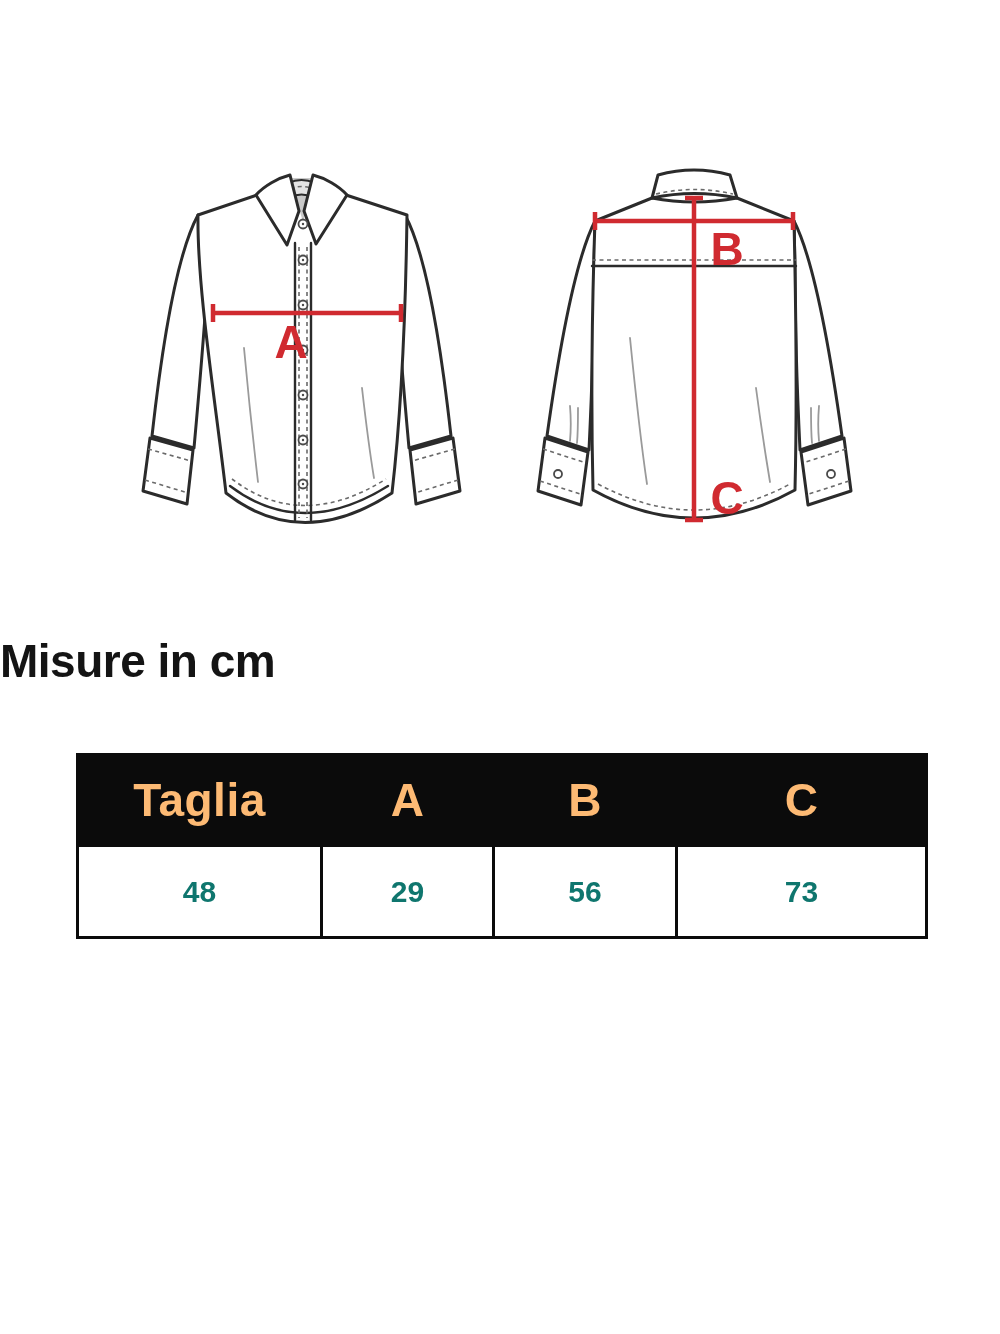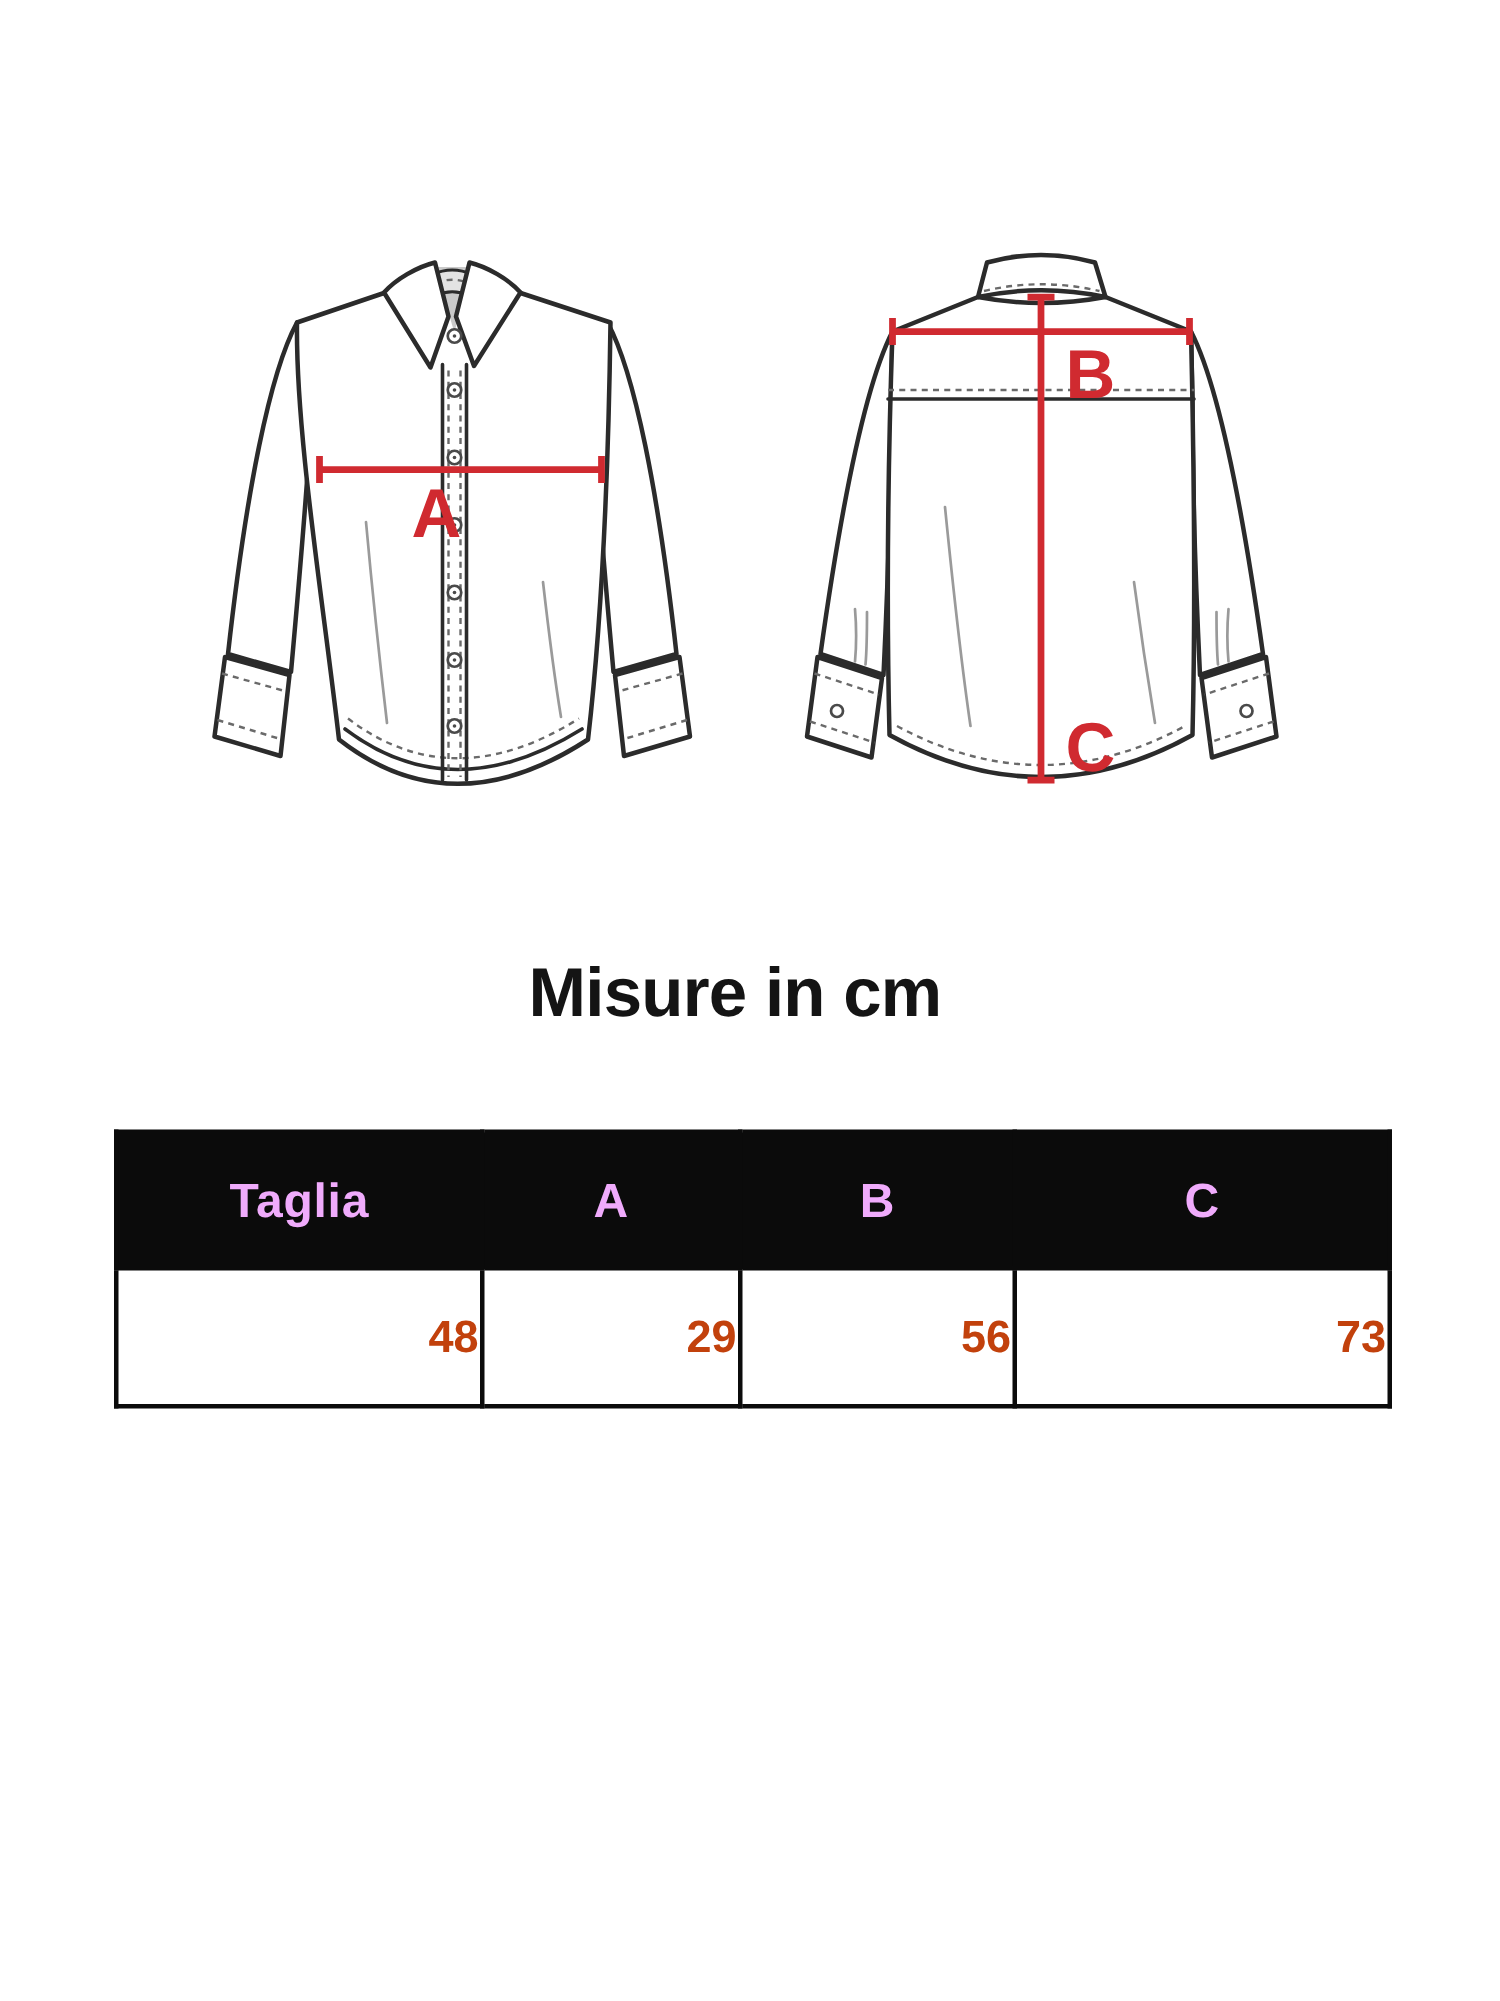--- a/index.html
+++ b/index.html
@@ -32,53 +32,53 @@
   
   .red-line  { stroke: #d02a30; stroke-width: 4.5; fill: none; }
   .red-label { fill: #d02a30; font-family: "Liberation Sans", sans-serif; font-size: 46px; font-weight: 800; text-anchor: middle; }
 
   
   .page-title {
     position: absolute;
     left: 0;
     top: 634px;
     width: 980px;
-    text-align: center;
+    text-align: left;
     font-size: 46px;
     font-weight: 800;
     letter-spacing: -0.5px;
     color: #141414;
   }
 
   
   .size-table {
     position: absolute;
     left: 76px;
     top: 753px;
     width: 849px;
     border-collapse: collapse;
     table-layout: fixed;
   }
   .size-table th {
     background: #0b0b0b;
-    color: #f0abfc;
-    font-size: 32px;
+    color: #fdba74;
+    font-size: 46px;
     font-weight: 700;
     height: 86px;
     border: 3px solid #0b0b0b;
     text-align: center;
     letter-spacing: 0.5px;
   }
   .size-table td {
     background: #ffffff;
     border: 3px solid #0b0b0b;
-    text-align: right;
+    text-align: center;
     font-size: 30px;
     font-weight: 700;
-    color: #c2410c;
+    color: #0f766e;
   }
   .size-table tr.row-1 td { height: 87px; }
   .size-table tr.row-2 td { height: 83px; }
 </style>
 </head>
 <body>
 
 <div class="canvas">
 
   <svg id="front-shirt" class="shirt-svg" width="360" height="400" viewBox="0 0 360 400">

